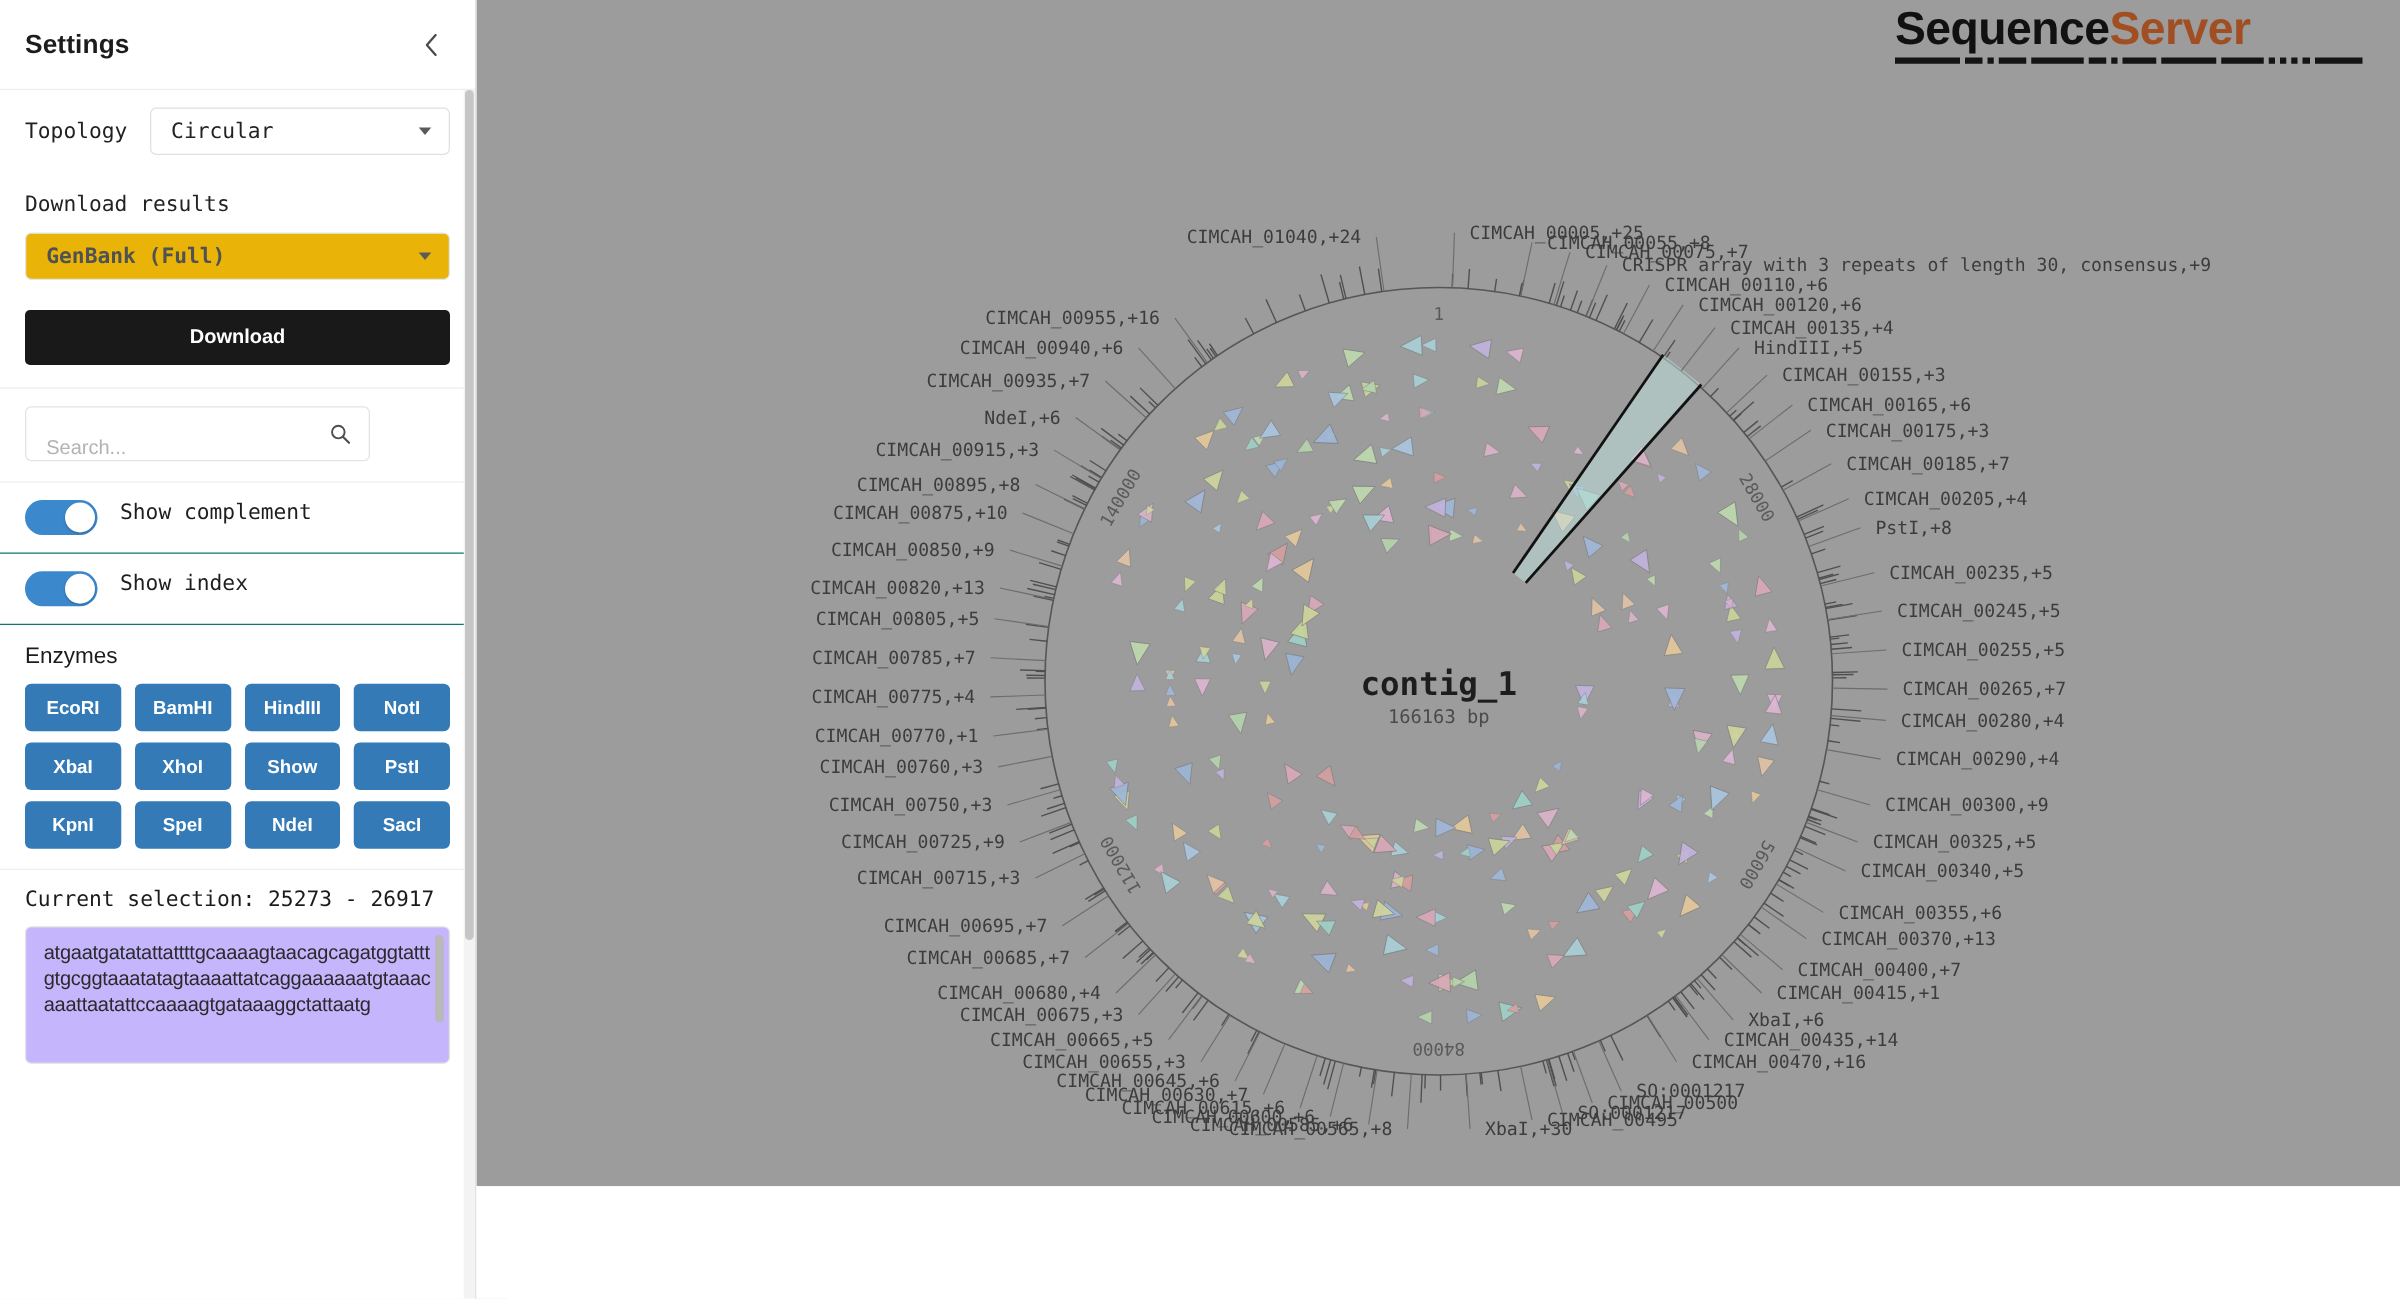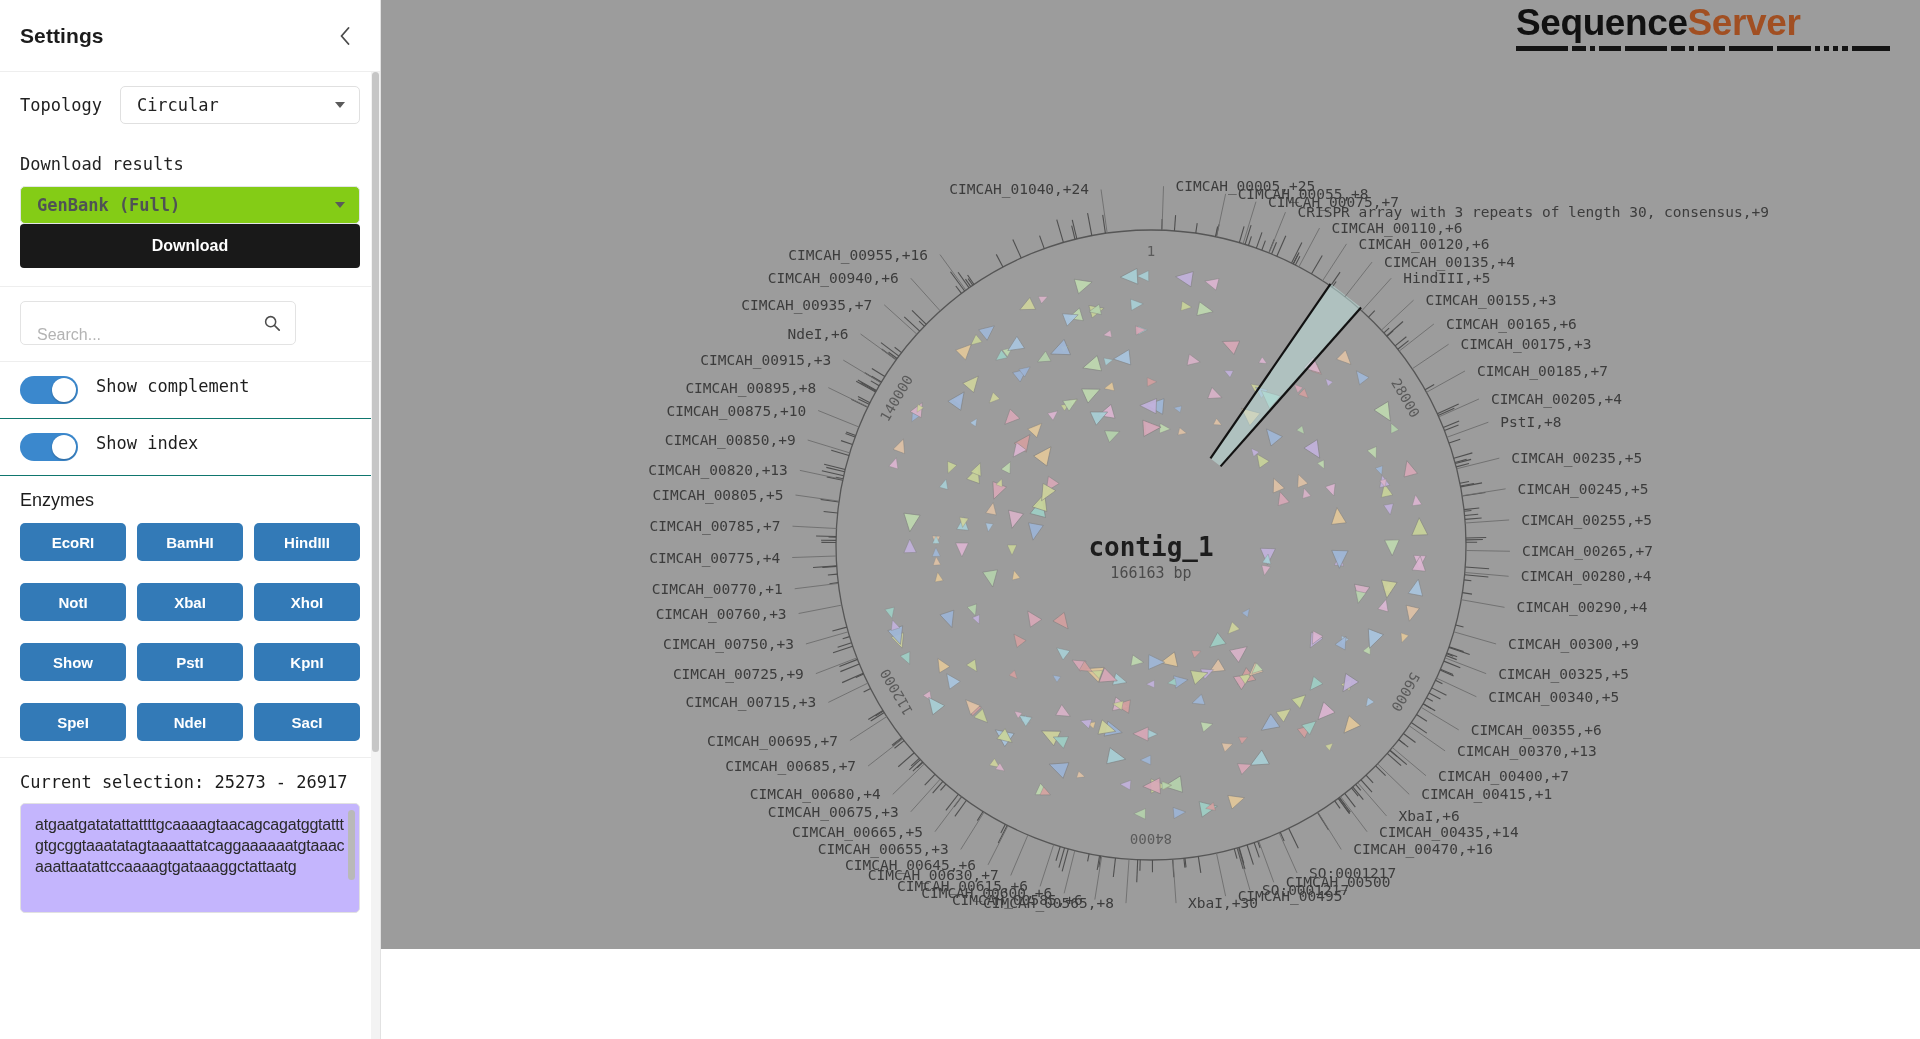--- a/index.html
+++ b/index.html
@@ -70,42 +70,42 @@
     display: flex;
     align-items: center;
     justify-content: space-between;
     padding: 0 14px 0 16px;
     font-family: "DejaVu Sans Mono", monospace;
     font-size: 17px;
     color: #222;
     cursor: pointer;
   }
   .select-box.grey {
-    background: #84cc16;
+    background: #eab308;
     border-color: #e3e5e7;
     color: #4f5255;
     font-weight: bold;
   }
   .caret {
     width: 0; height: 0;
     border-left: 5px solid transparent;
     border-right: 5px solid transparent;
     border-top: 6px solid #5a5a5a;
     flex: 0 0 auto;
     margin-left: 8px;
   }
   .dl-section { padding: 16px 20px 18px; border-bottom: 1px solid #eeeeee; }
   .dl-label {
     font-family: "DejaVu Sans Mono", monospace;
     font-size: 17px;
     color: #232323;
     margin-bottom: 12px;
   }
   .dl-btn {
-    margin-top: 0;
+    margin-top: 24px;
     width: 100%;
     height: 44px;
     background: #191919;
     color: #ffffff;
     border: none;
     border-radius: 4px;
     font-size: 16px;
     font-weight: bold;
     cursor: pointer;
     font-family: "Liberation Sans", sans-serif;
@@ -194,22 +194,22 @@
   }
   .enz-section { padding: 14px 20px 16px; border-bottom: 1px solid #eeeeee; }
   .enz-title {
     font-size: 18px;
     color: #1c1c1c;
     margin-bottom: 12px;
     font-family: "Liberation Sans", sans-serif;
   }
   .enz-grid {
     display: grid;
-    grid-template-columns: repeat(3, 1fr);
-    gap: 22px 11px;
+    grid-template-columns: repeat(4, 1fr);
+    gap: 9px 11px;
   }
   .enz-btn {
     height: 38px;
     background: #337ab7;
     color: #ffffff;
     border: none;
     border-radius: 5px;
     font-size: 15px;
     font-weight: bold;
     cursor: pointer;

